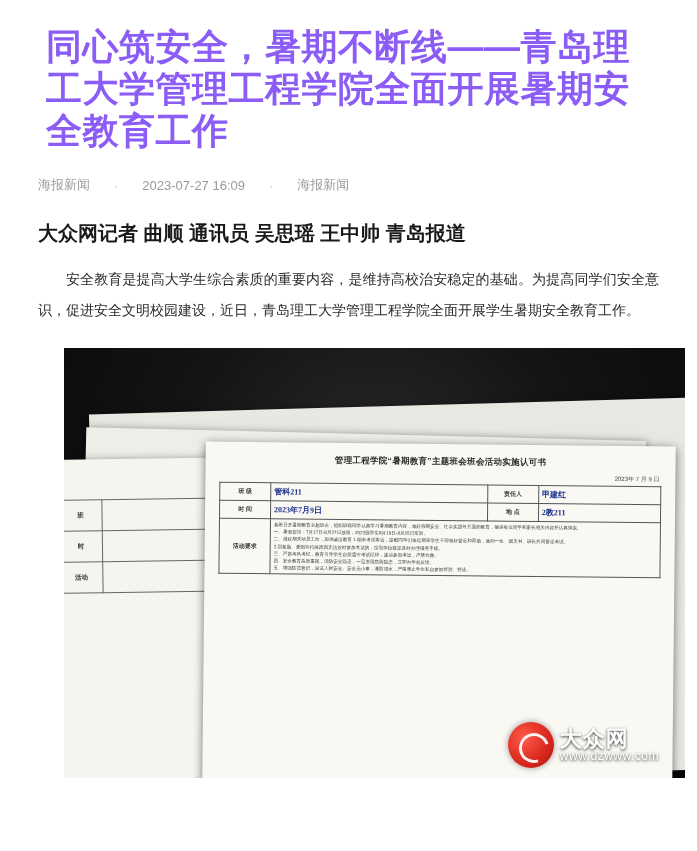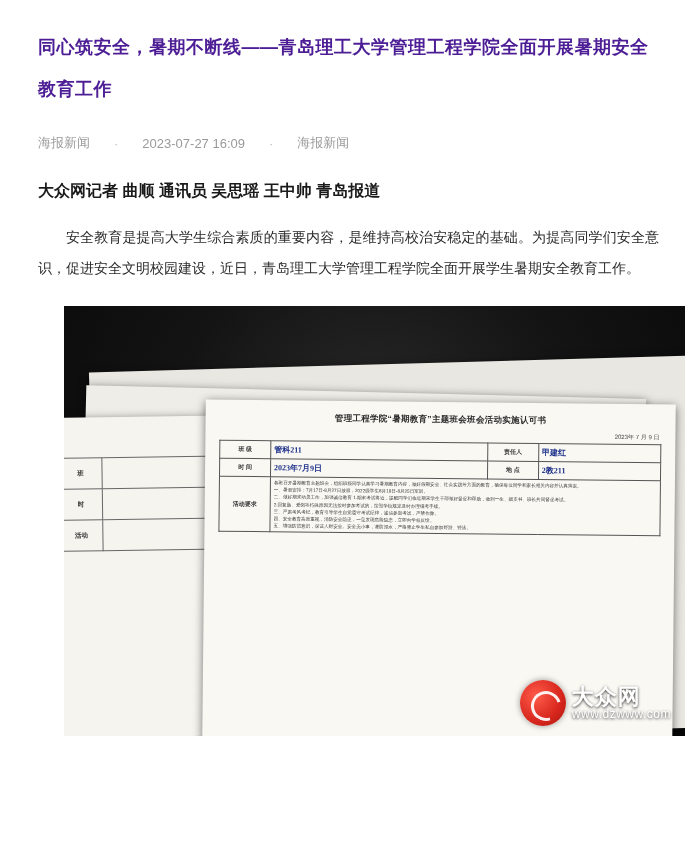--- a/index.html
+++ b/index.html
@@ -16,43 +16,43 @@
   }
   .page {
     width: 697px;
     height: 851px;
     box-sizing: border-box;
     padding: 26px 38px 0 38px;
     background: #fff;
     position: relative;
   }
   .article-title {
-    font-size: 18px;
+    font-size: 36px;
     line-height: 42px;
     font-weight: bold;
-    color: #4c1d95;
+    color: #8b5cf6;
     letter-spacing: 0.5px;
-    margin: 0 0 0 0;
+    margin: 0 0 0 8px;
     font-family: "Liberation Sans", sans-serif;
   }
   .meta-row {
     margin-top: 24px;
     font-size: 13px;
     color: #9a9a9a;
     display: flex;
     align-items: center;
     gap: 24px;
   }
   .meta-sep {
     color: #bdbdbd;
     font-size: 13px;
   }
   .byline {
     margin-top: 26px;
-    font-size: 16px;
+    font-size: 20px;
     font-weight: bold;
     color: #1a1a1a;
     line-height: 26px;
   }
   .para {
     margin-top: 18px;
     font-size: 14px;
     line-height: 31px;
     color: #2b2b2b;
     text-indent: 2em;
@@ -180,21 +180,21 @@
     padding: 2px 4px;
   }
   .left-tbl td.k {
     width: 34px;
     text-align: center;
     font-weight: bold;
   }
   
   .logo {
     position: absolute;
-    right: 14px;
+    right: 26px;
     bottom: 10px;
     display: flex;
     align-items: center;
     gap: 6px;
   }
   .logo-mark {
     width: 46px;
     height: 46px;
     border-radius: 50%;
     background: radial-gradient(circle at 35% 35%, #ff5b4a 0%, #d7261d 60%, #a8160f 100%);

